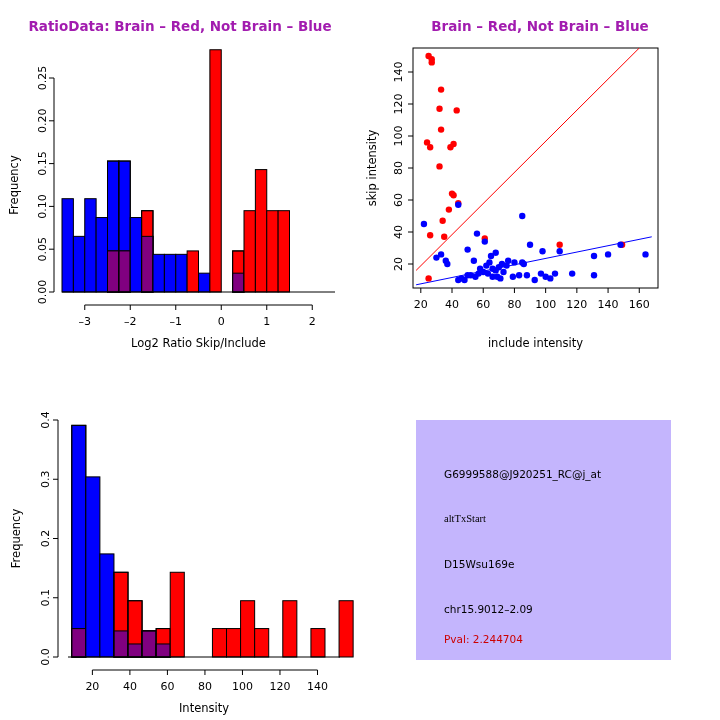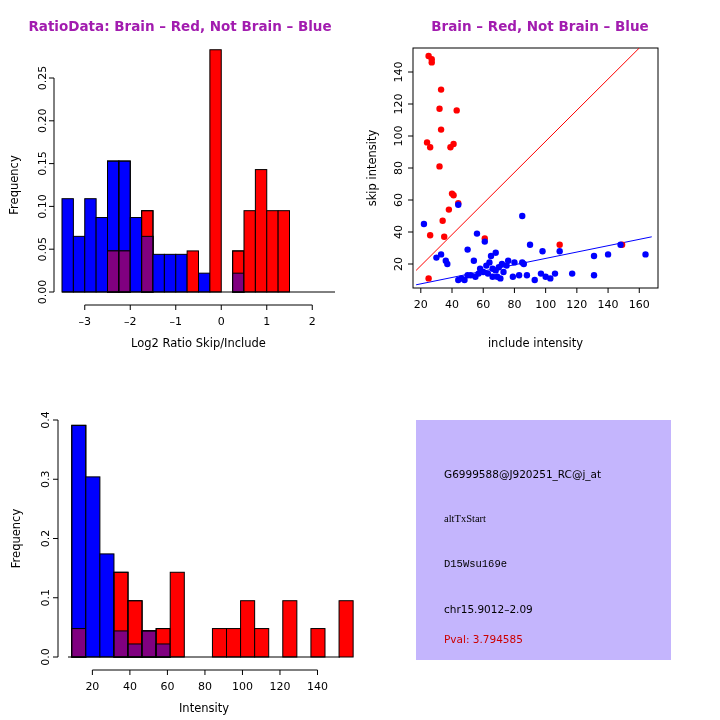--- a/index.html
+++ b/index.html
@@ -356,19 +356,19 @@
         <line x1="317.4896551724138" y1="310" x2="317.4896551724138" y2="315" stroke="#000" stroke-width="1"></line>
         <text x="317.4896551724138" y="330" text-anchor="middle" class="tick-lab">140</text>
         <text x="204" y="352" text-anchor="middle" class="ax-lab">Intensity</text>
       </svg>
   </div>
 
   <div class="panel p-br">
     <div class="infobox">
       <div class="tex" style="left:28px;top:48px;">G6999588@J920251_RC@j_at</div>
       <div class="tex" style="left:28px;top:93px;font-family:Liberation Serif, serif;">altTxStart</div>
-      <div class="tex" style="left:28px;top:138px;font-family:Liberation Mono, monospace;">D15Wsu169e</div>
+      <div class="tex" style="left:28px;top:138px;">D15Wsu169e</div>
       <div class="tex" style="left:28px;top:183px;">chr15.9012–2.09</div>
-      <div class="tex pval" style="left:28px;top:213px;">Pval: 3.794585</div>
+      <div class="tex pval" style="left:28px;top:213px;">Pval: 2.244704</div>
     </div>
   </div>
 
 </div>
 
 </body></html>

